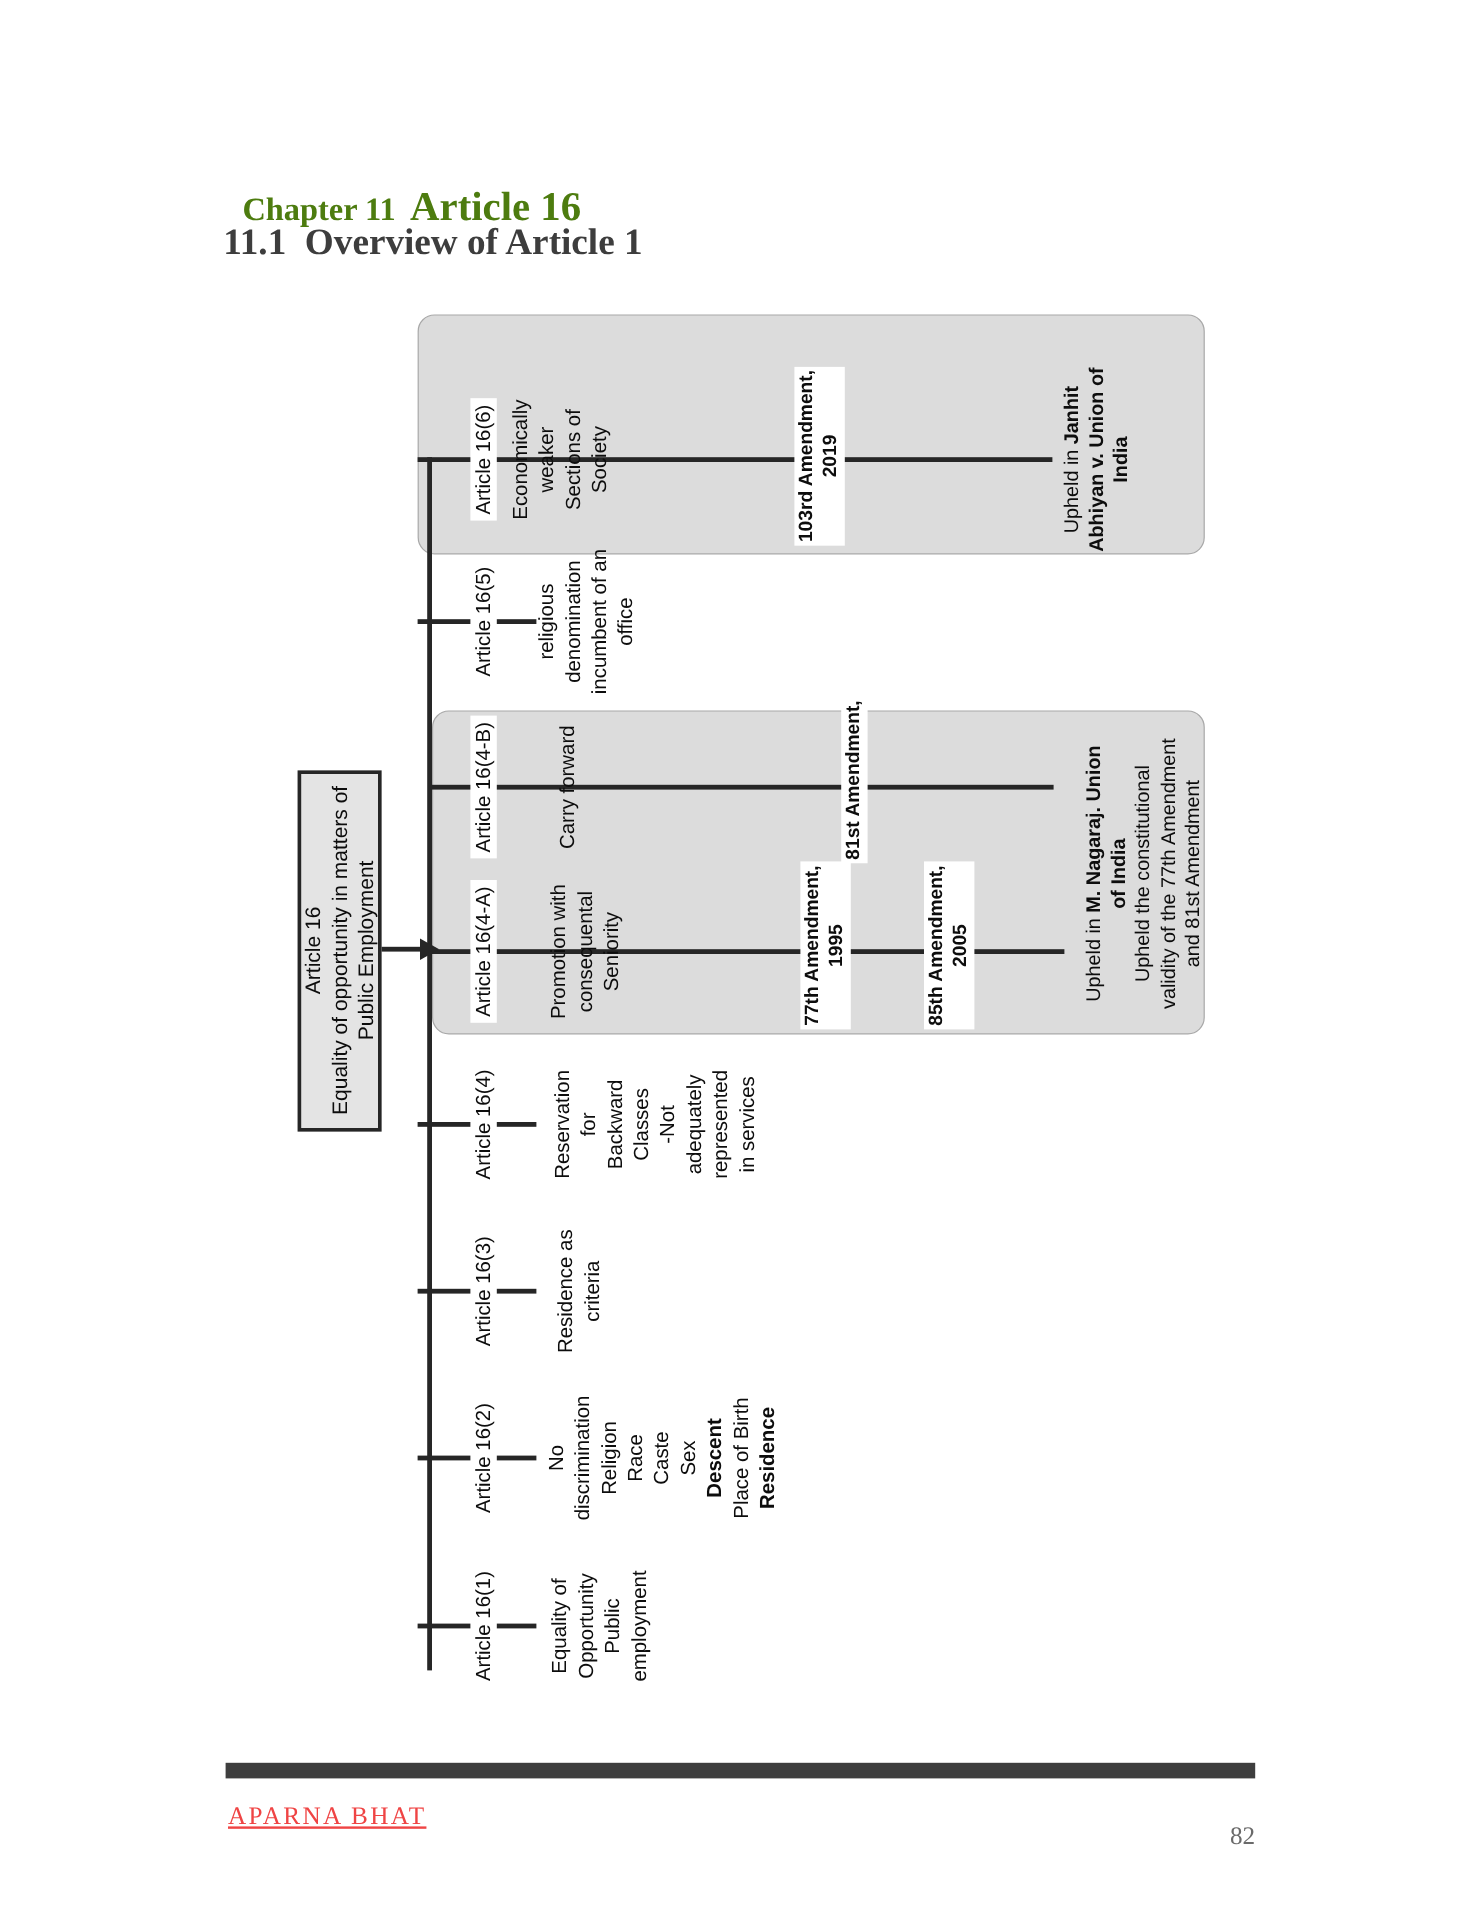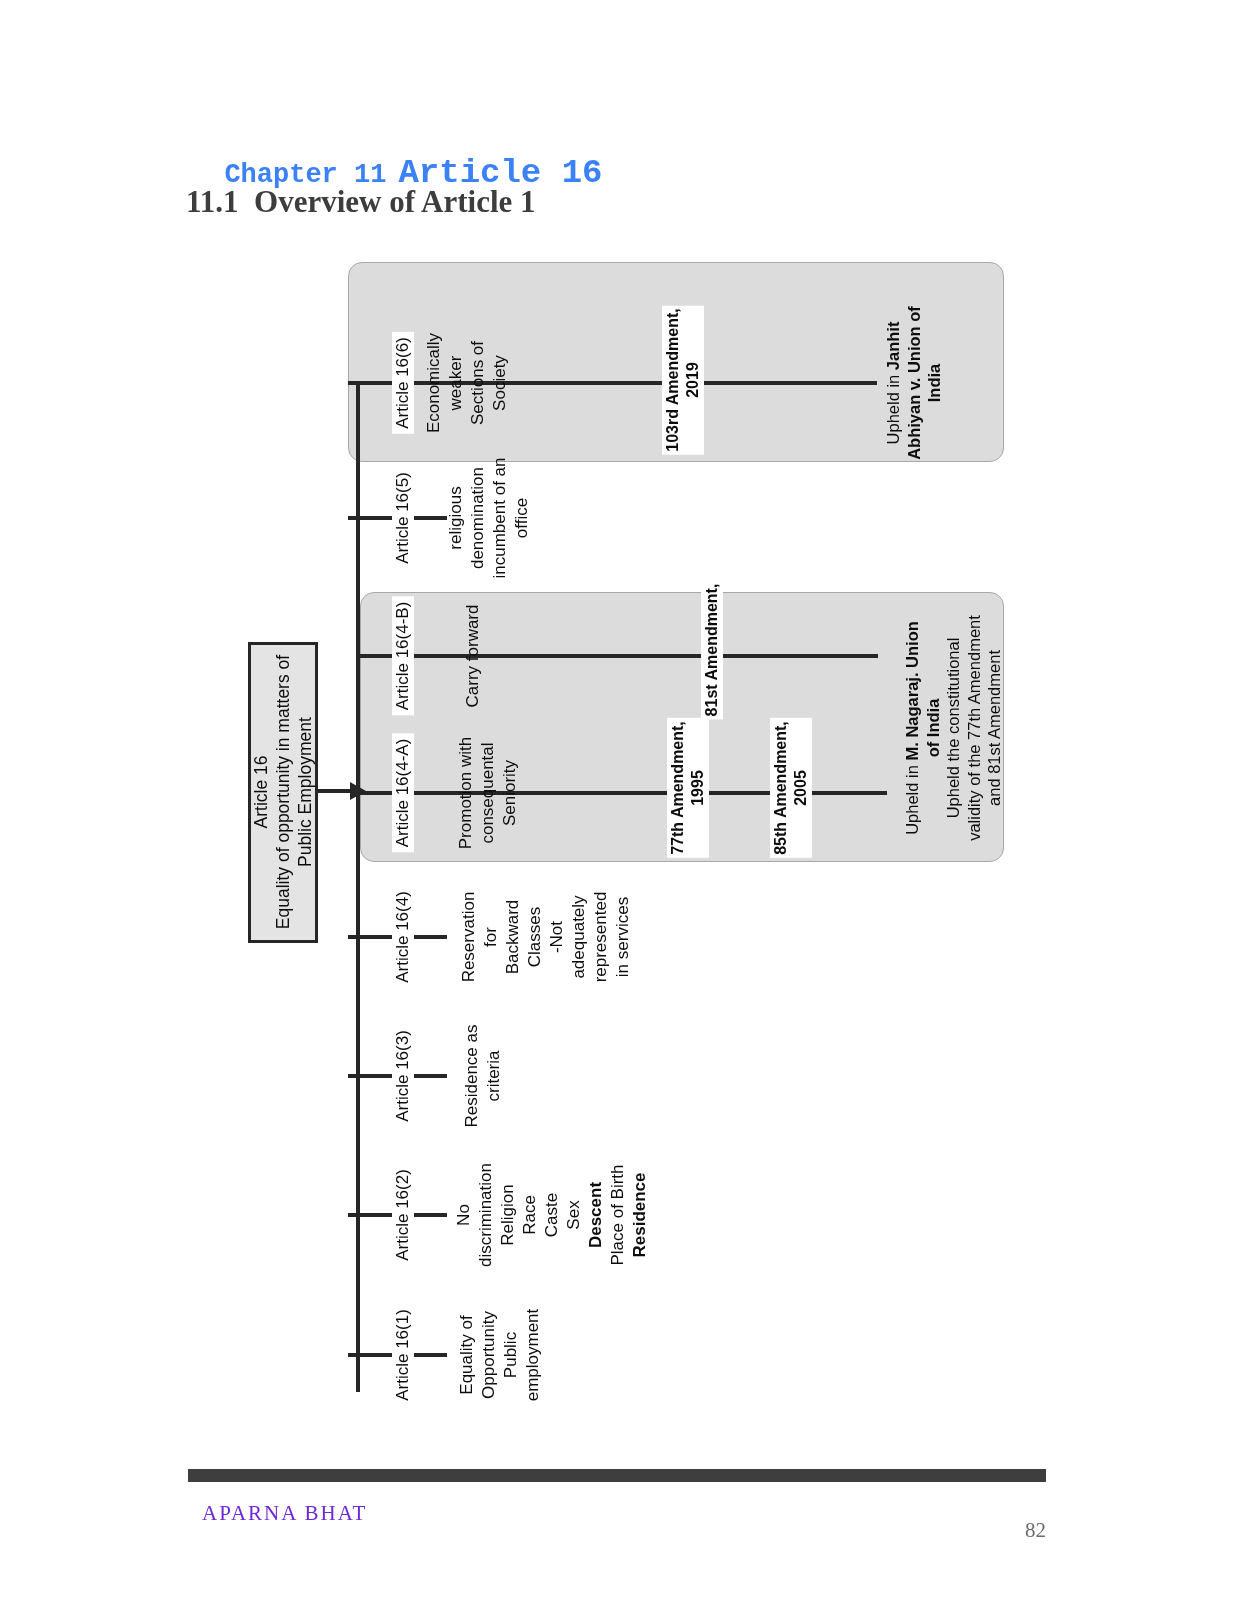--- a/index.html
+++ b/index.html
@@ -7,22 +7,22 @@
     position:relative;
     width:1236px;height:1600px;
     background:#ffffff;
     font-family:"Liberation Sans",sans-serif;
     color:#111;
     overflow:hidden;
   }
   
   .heading-row{
     position:absolute;left:186px;top:136px;
-    font-family:Liberation Mono, monospace;
-    font-weight:bold;color:#3b82f6;
+    font-family:Liberation Serif, serif;
+    font-weight:bold;color:#4d7c0f;
     white-space:pre;
   }
   .chapter-label{font-size:27px;}
   .chapter-title{font-size:34px;margin-left:12px;}
   .section-heading{
     position:absolute;left:186px;top:184px;
     font-family:"Liberation Serif",serif;
     font-weight:bold;color:#3d3d3d;
     font-size:31px;white-space:pre;
   }
@@ -79,22 +79,22 @@
   .arrow-head{
     position:absolute;left:350px;top:782px;width:0;height:0;
     border-left:16px solid #262626;
     border-top:9px solid transparent;
     border-bottom:9px solid transparent;
     z-index:2;
   }
   
   .footer-rule{position:absolute;left:188px;top:1469px;width:858px;height:13px;background:#3e3e3e;}
   .footer-author{
-    position:absolute;left:202px;top:1501px;
-    font-family:"Liberation Serif",serif;font-size:21px;color:#6d28d9;letter-spacing:2px;
+    position:absolute;left:190px;top:1501px;
+    font-family:"Liberation Serif",serif;font-size:21px;color:#ef4444;letter-spacing:2px;text-decoration:underline;
   }
   .footer-page{
     position:absolute;left:950px;top:1501px;width:96px;text-align:right;
     font-family:"Liberation Serif",serif;font-size:21px;color:#6a6a6a;margin-top:17px;
   }
 </style>
 </head>
 <body>
 
 <div class="page">

